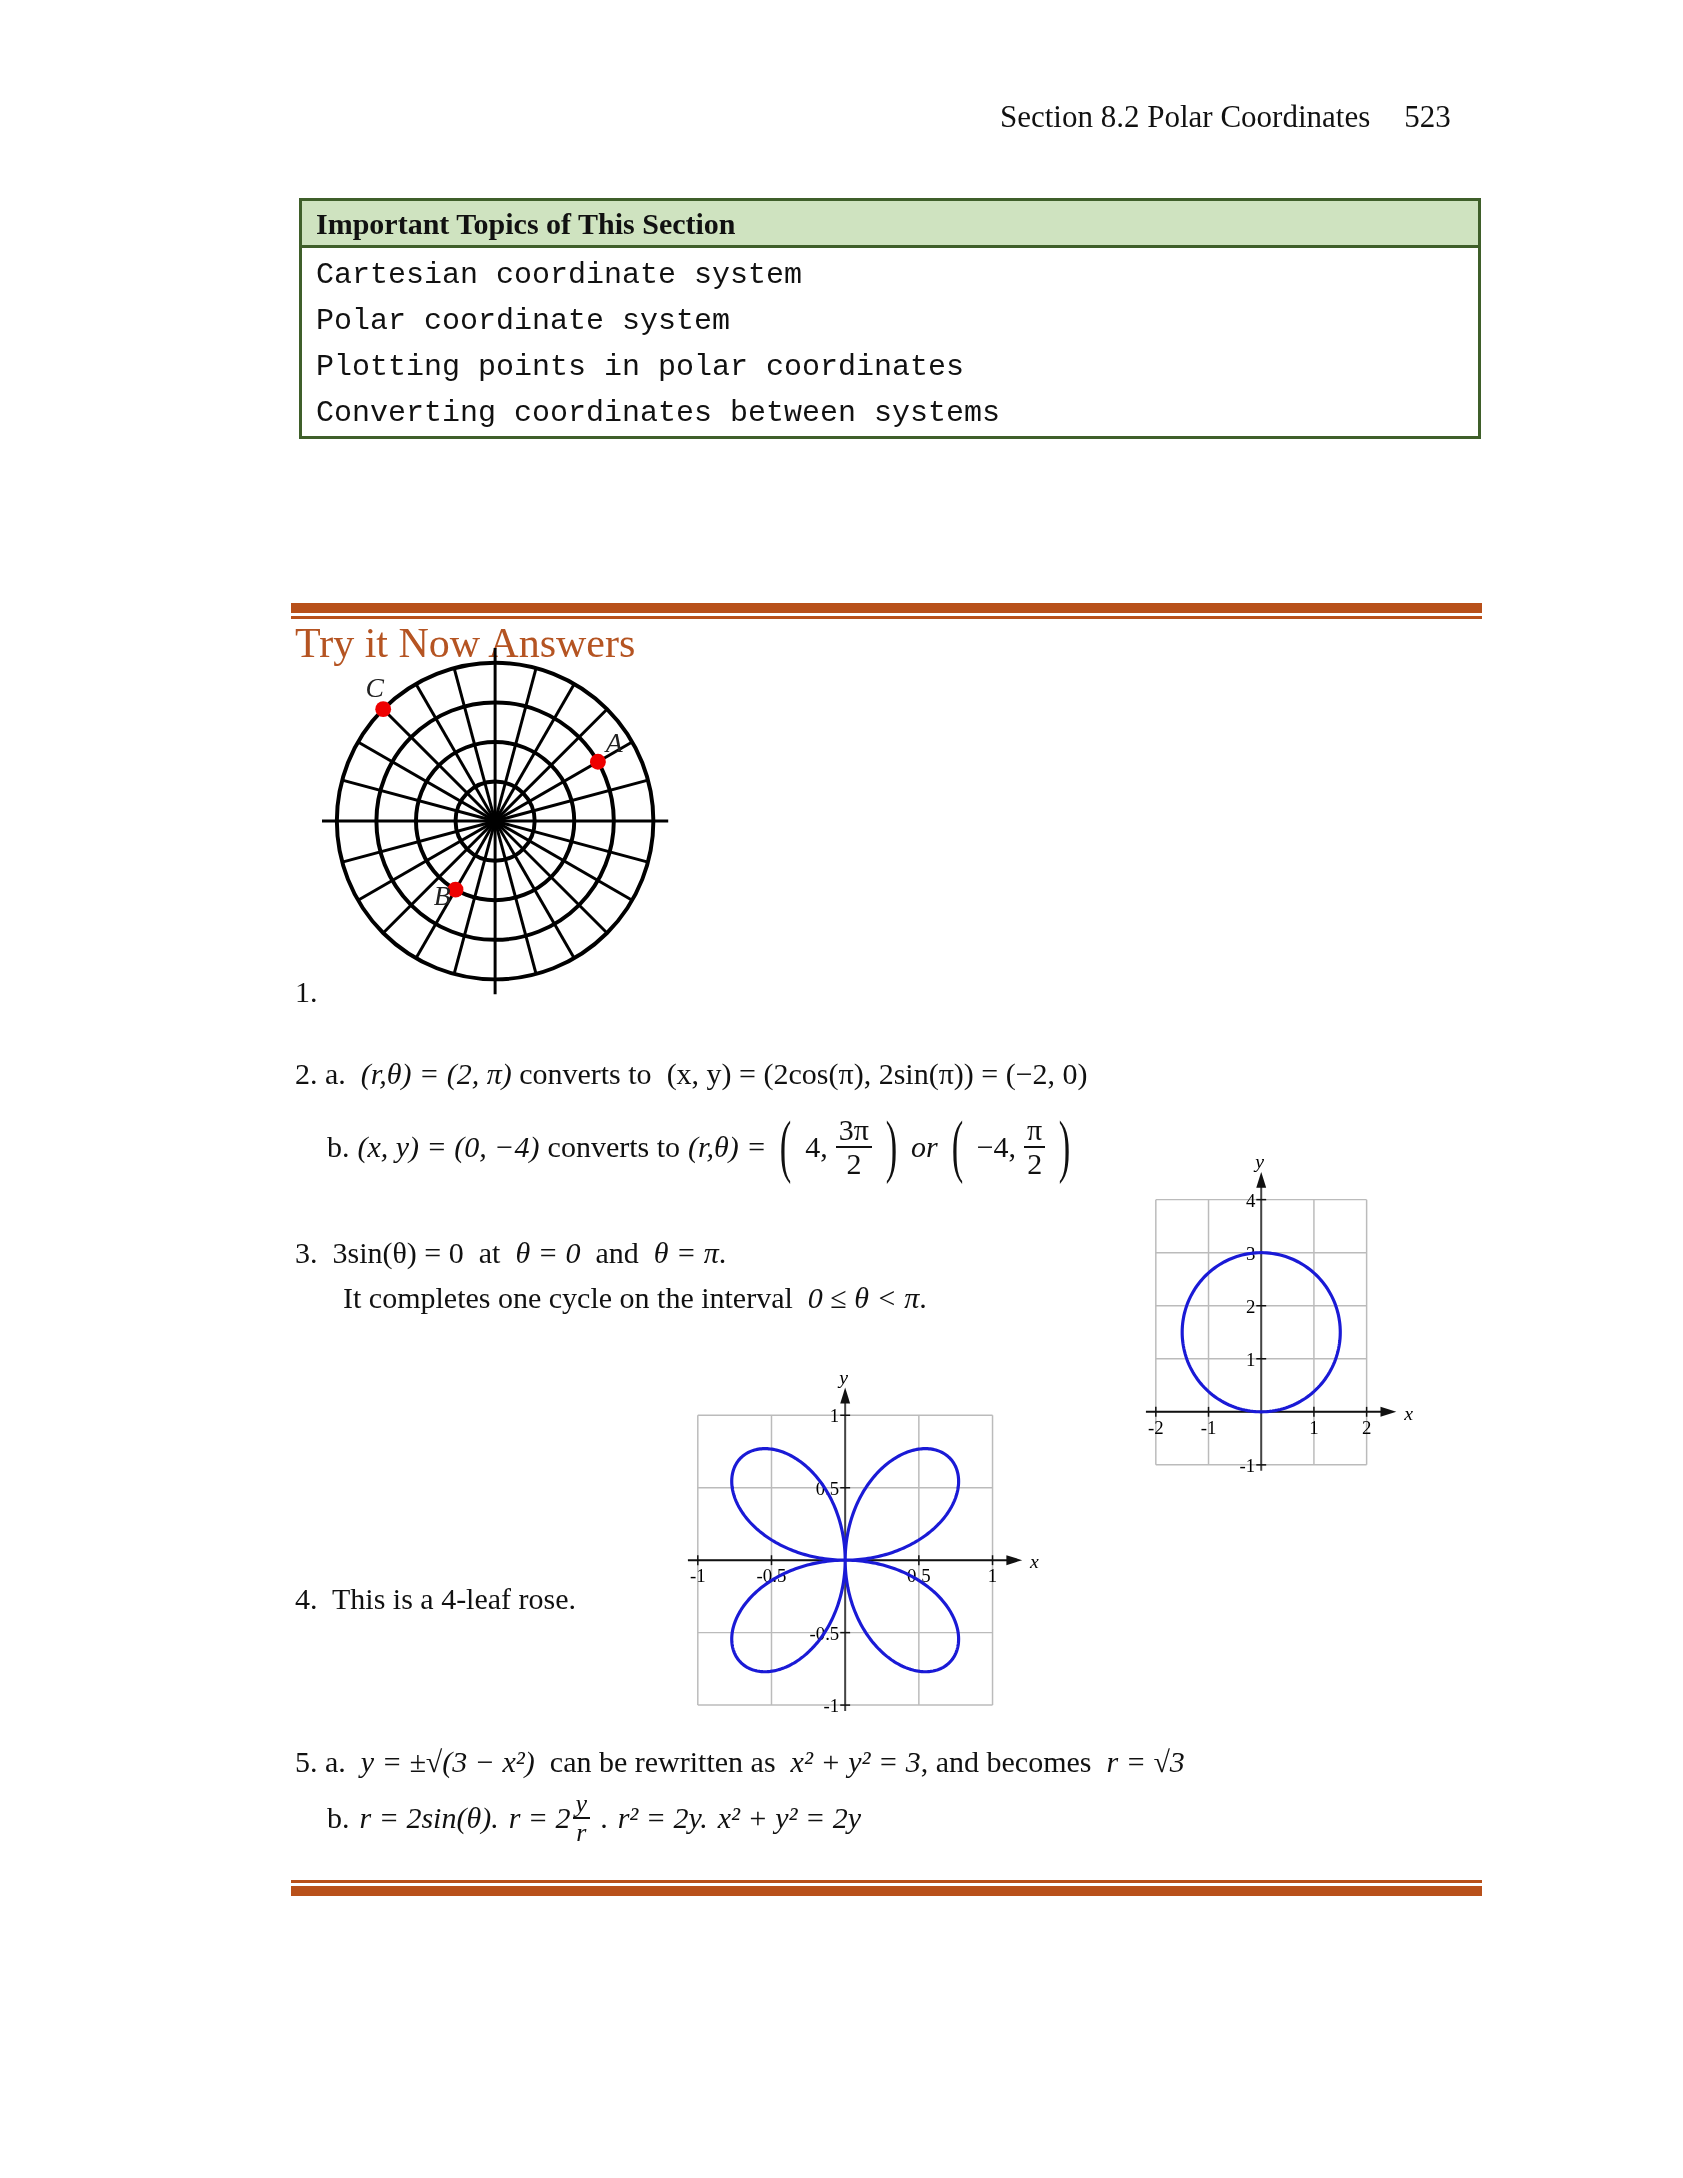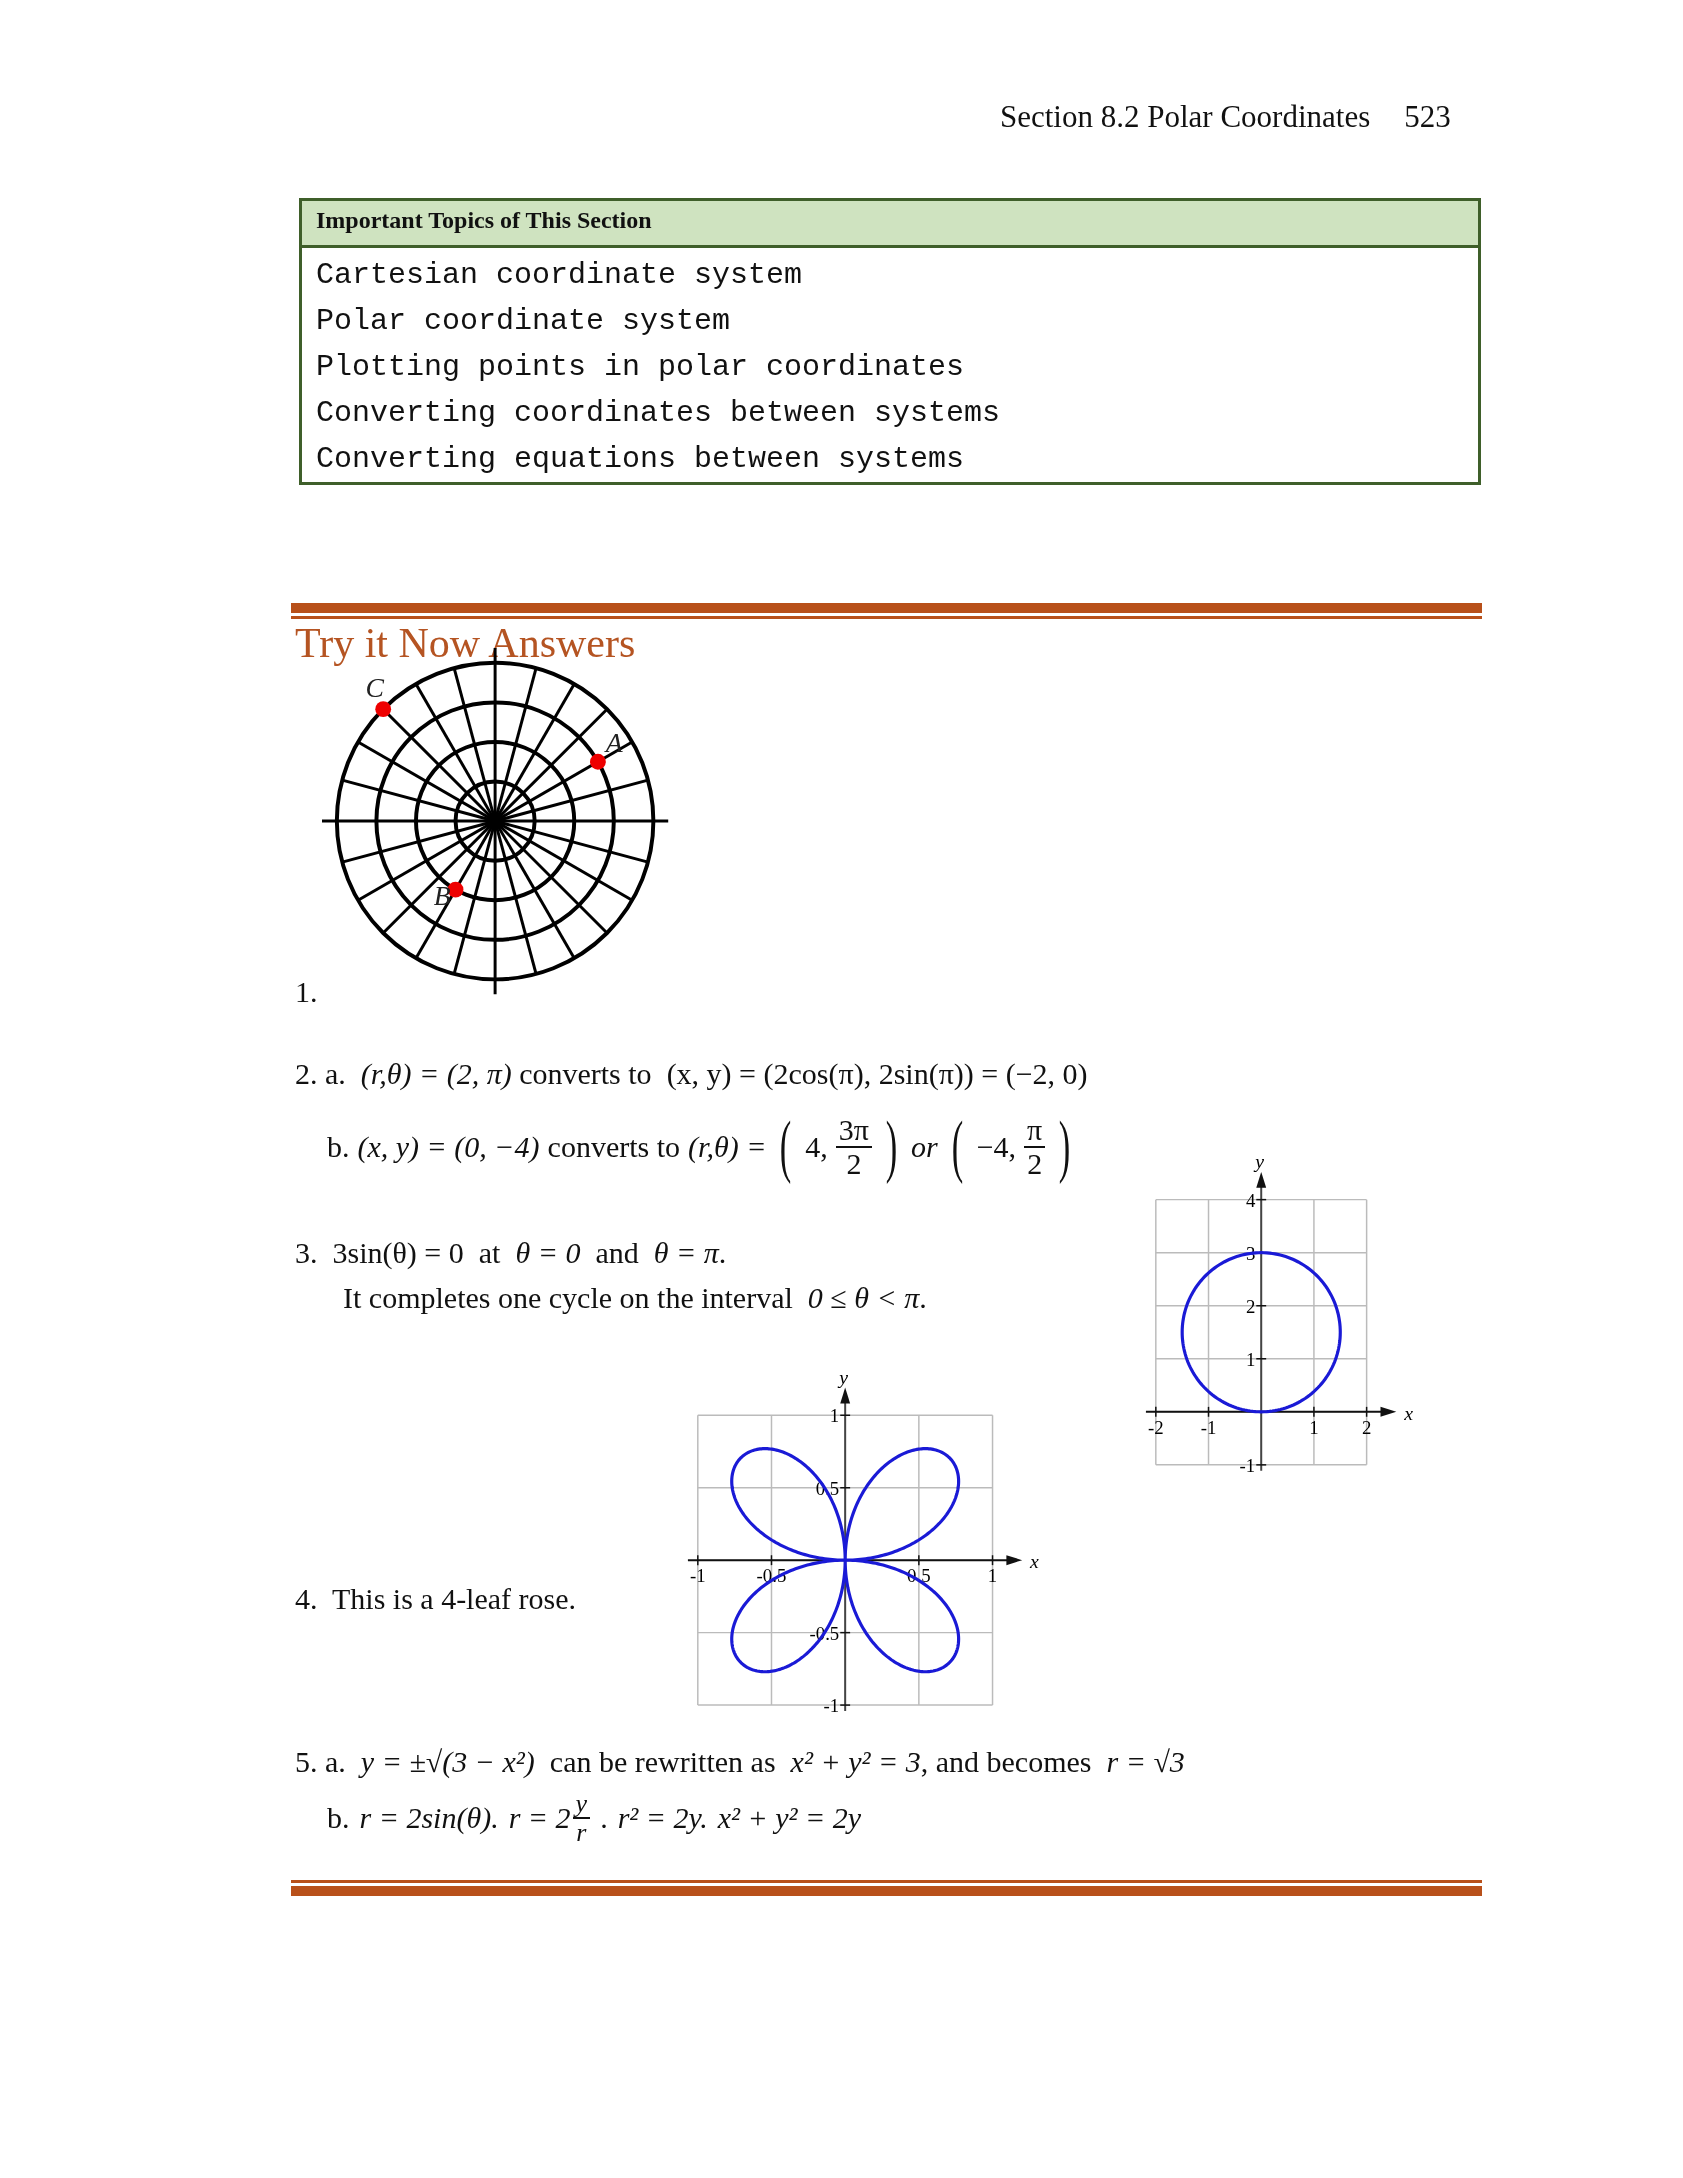--- a/index.html
+++ b/index.html
@@ -1,21 +1,21 @@
 <!DOCTYPE html>
 <html><head>
 <meta charset="utf-8">
 <style>
   html, body { margin:0; padding:0; background:#ffffff; }
   body { width:1683px; height:2178px; position:relative; overflow:hidden; font-family:"Liberation Serif", serif; color:#111; }
   .abs { position:absolute; }
   .header { left:1000px; top:99px; font-size:31px; white-space:nowrap; }
   .header .pg { margin-left:34px; }
   .topics { left:299px; top:198px; width:1176px; border:3px solid #3f5f2a; }
-  .topics .th { background:#cfe3c0; border-bottom:3px solid #3f5f2a; font-weight:bold; font-size:24px; padding:6px 14px 4px 14px; height:34px; }
+  .topics .th { background:#cfe3c0; border-bottom:3px solid #3f5f2a; font-weight:bold; font-size:30px; padding:6px 14px 4px 14px; height:34px; }
   .topics .row { font-size:30px; padding:0 14px; height:46px; line-height:46px;font-family:Liberation Mono, monospace; }
   .rule { left:291px; width:1191px; }
   .rule .thick { height:10px; background:#b8501a; }
   .rule .thin { height:3px; background:#b8501a; }
   .rule .gap { height:3px; }
   .sec-title { left:295px; top:619px; font-size:42px; color:#b55422; }
   .txt { font-size:30px; white-space:nowrap; }
   .it { font-style:italic; }
   svg text { font-family:"Liberation Serif", serif; }
   .frac { display:inline-block; vertical-align:middle; text-align:center; line-height:1.05; }
@@ -30,21 +30,20 @@
   <span>Section 8.2 Polar Coordinates</span><span class="pg">523</span>
 </div>
 
 <div class="abs topics">
   <div class="th">Important Topics of This Section</div>
   <div style="padding-top:4px">
     <div class="row">Cartesian coordinate system</div>
     <div class="row">Polar coordinate system</div>
     <div class="row">Plotting points in polar coordinates</div>
     <div class="row">Converting coordinates between systems</div>
-    <div class="row">Converting equations between systems</div>
   </div>
 </div>
 
 <div class="abs rule" style="top:603px">
   <div class="thick"></div>
     <div class="gap"></div>
     <div class="thin"></div>
 </div>
 
 <div class="abs sec-title">Try it Now Answers</div>

